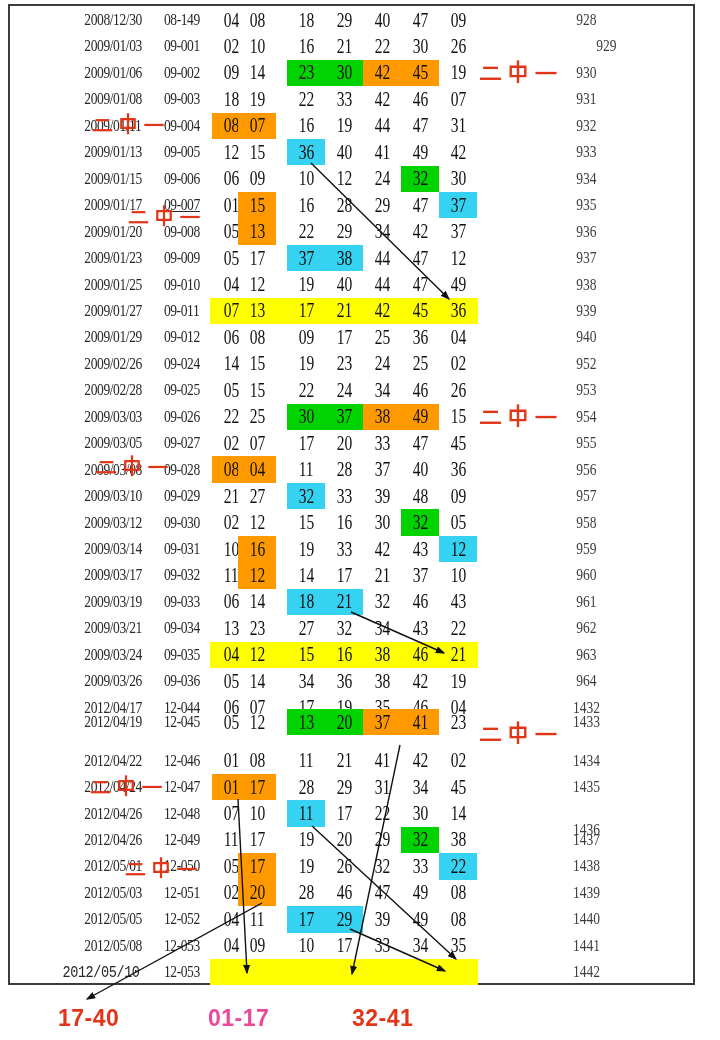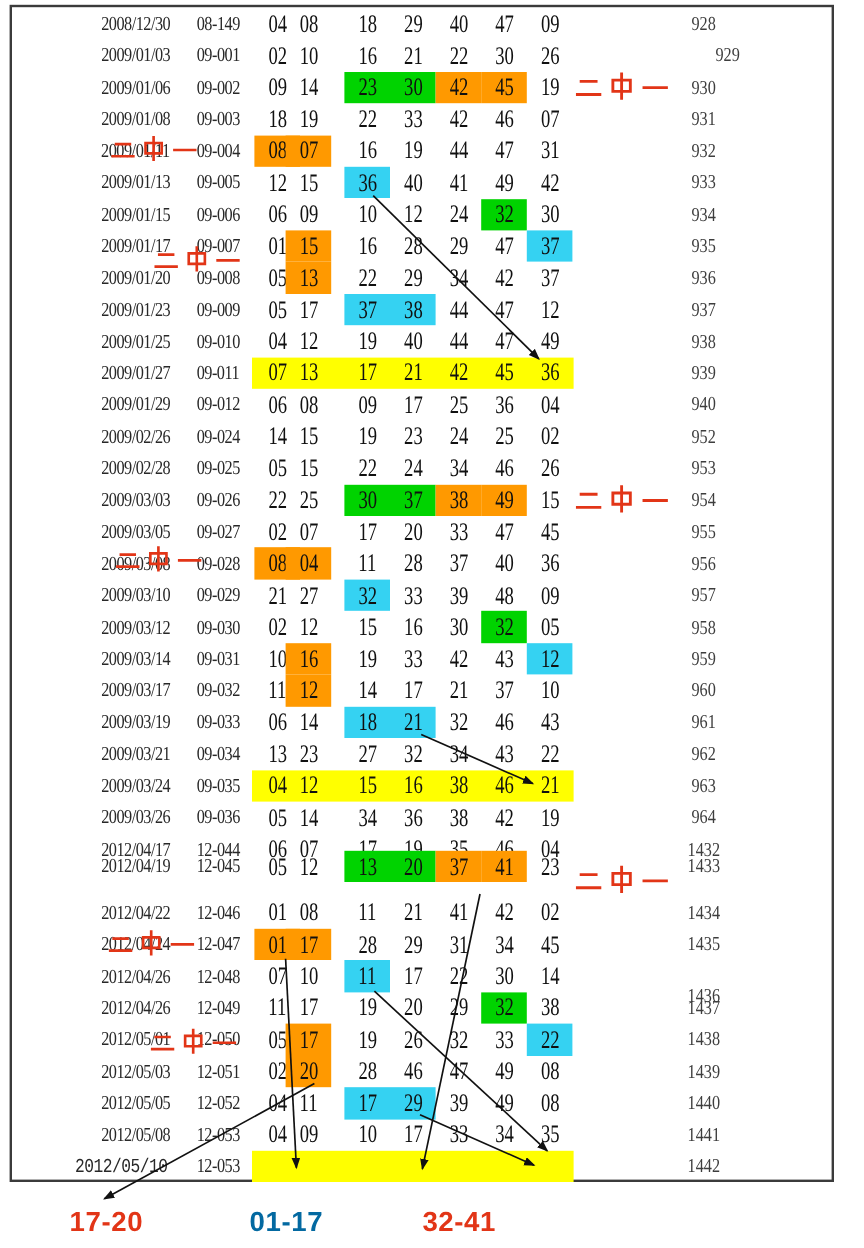--- a/index.html
+++ b/index.html
@@ -253,21 +253,21 @@
           <span class="sq">30</span>
         </div>
         <div class="c seq" style="left: 556px; width: 60px;">
           <span class="sq">934</span>
         </div>
       </div>
       <div class="row" style="top: 191.95px;">
         <div class="c date" style="left: 52px; width: 96px;">
           <span class="sq">2009/01/17</span>
         </div>
-        <div class="c issue" style="left: 150px; width: 64px;">
+        <div class="c issue" style="left: 150px; width: 64px; text-decoration: underline;">
           <span class="sq">09-007</span>
         </div>
         <div class="c num" style="left: 212px; width: 38px;">
           <span class="sq">01</span>
         </div>
         <div class="c num" style="left: 238px; width: 38px; background: rgb(255, 153, 0);">
           <span class="sq">15</span>
         </div>
         <div class="c num" style="left: 287px; width: 38px;">
           <span class="sq">16</span>
@@ -1317,17 +1317,17 @@
         <svg width="24" height="24" viewBox="0 0 24 25">
           <path d="M5 7.5 H19 V16.5 H5 Z" fill="none" stroke="#e23517" stroke-width="2.3" stroke-linecap="square"></path>
           <path d="M12 2.5 V22" fill="none" stroke="#e23517" stroke-width="2.3" stroke-linecap="square"></path>
         </svg>
         <svg width="24" height="24" viewBox="0 0 24 25">
           <path d="M3 13.5 H21" fill="none" stroke="#e23517" stroke-width="2.3" stroke-linecap="square"></path>
         </svg>
       </div>
     </div>
 
-  <div class="blabel" style="left: 58px; top: 1005px; color: rgb(226, 53, 23);">17-20</div>
-  <div class="blabel" style="left: 208px; top: 1005px; color: #0369a1;">01-17</div>
+  <div class="blabel" style="left: 58px; top: 1005px; color: rgb(226, 53, 23);">17-40</div>
+  <div class="blabel" style="left: 208px; top: 1005px; color: #ec4899;">01-17</div>
   <div class="blabel" style="left: 352px; top: 1005px; color: rgb(226, 53, 23);">32-41</div>
 
 </div>
 
 </body></html>

